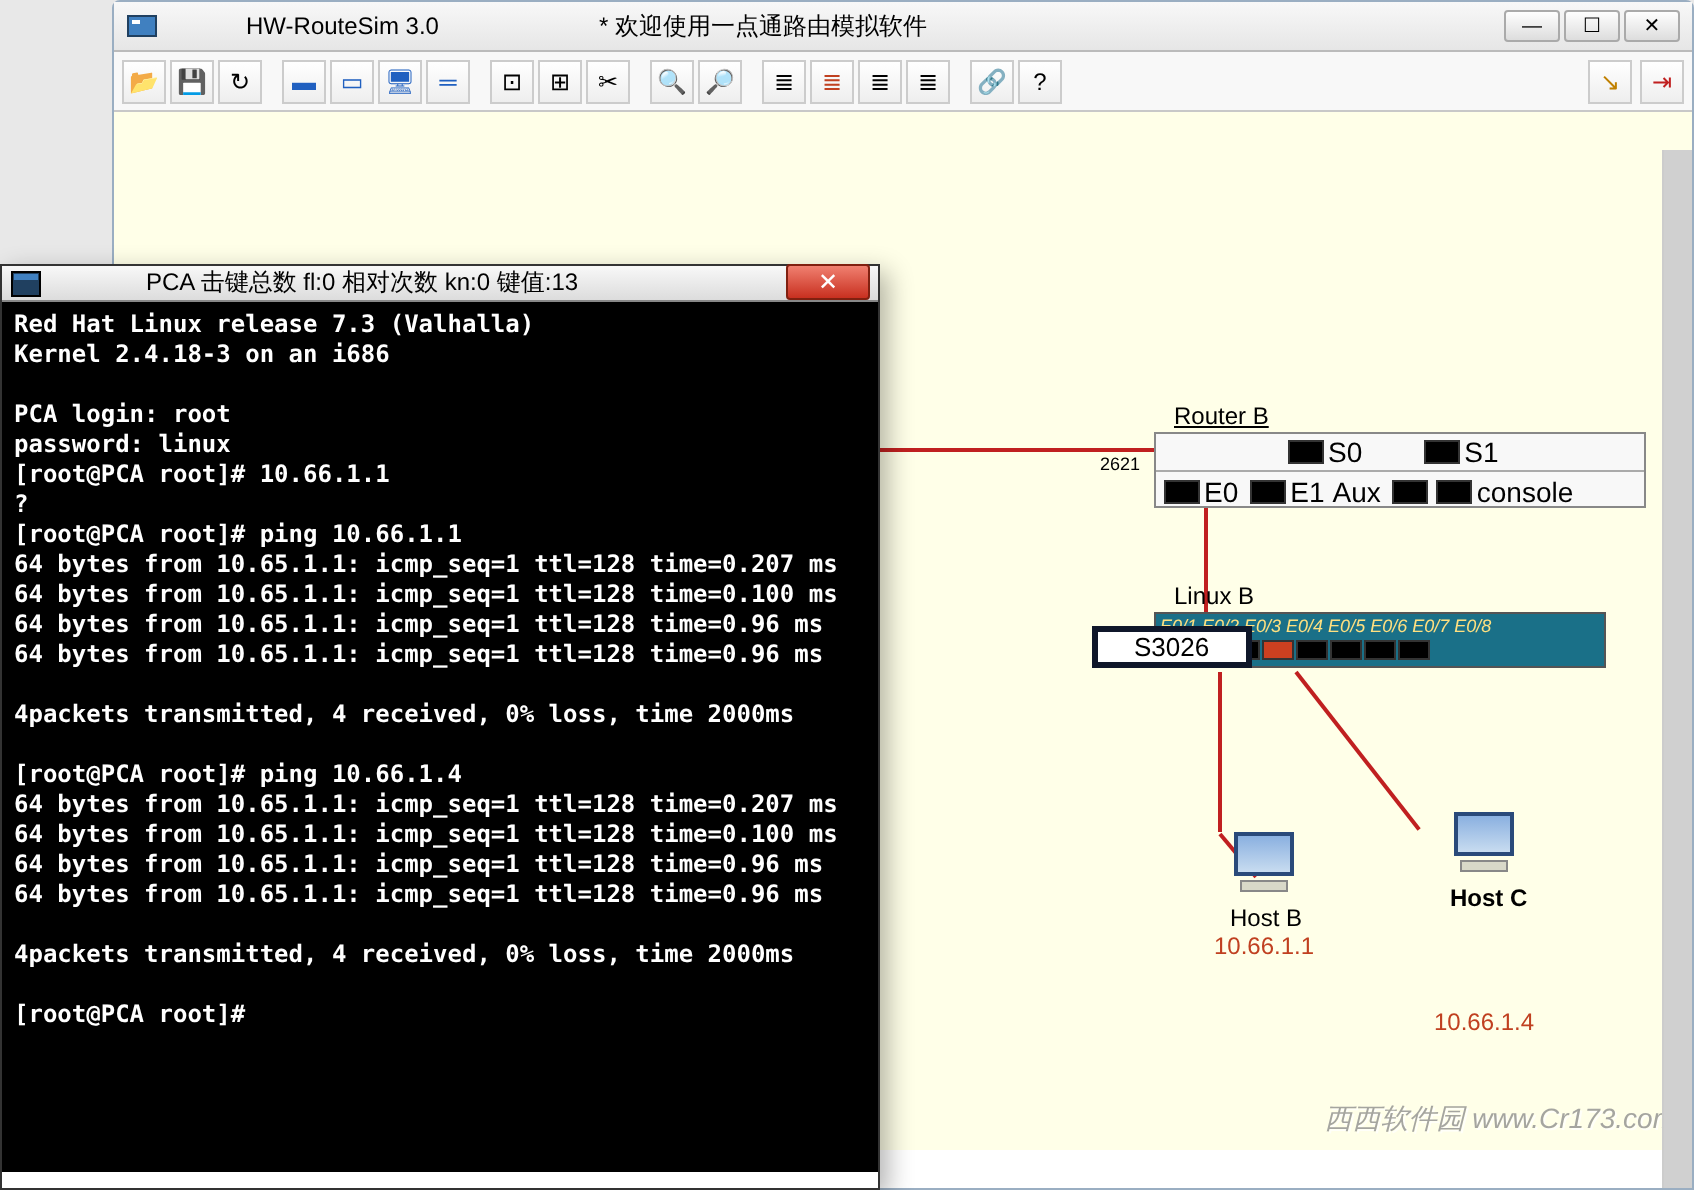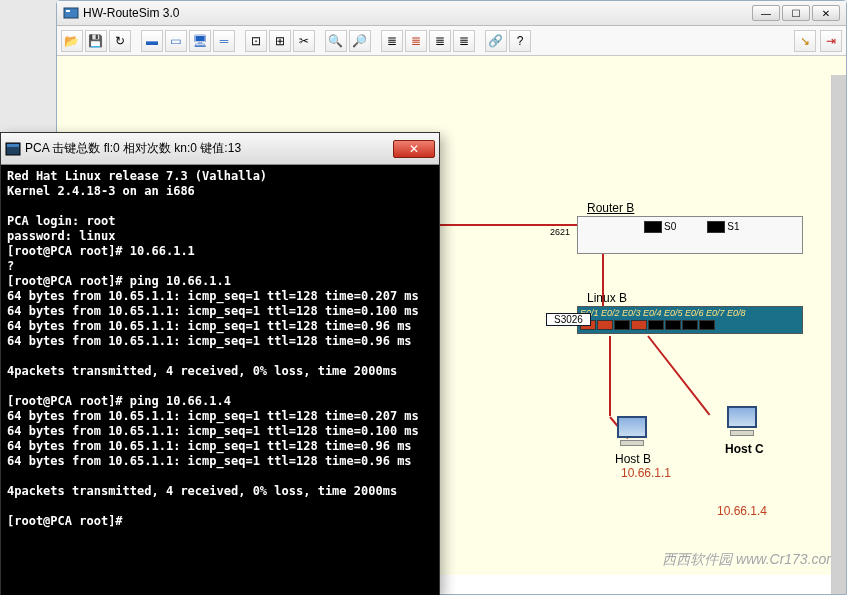--- a/index.html
+++ b/index.html
@@ -1,80 +1,81 @@
 <!DOCTYPE html>
 <html><head>
 <meta charset="utf-8">
 <style>
 * { box-sizing: border-box; margin: 0; padding: 0; font-family: "Microsoft YaHei", "SimSun", Arial, sans-serif; }
 body { background: #e8e8e8; width: 847px; height: 595px; overflow: hidden; position: relative; }
 
 
 .main-window { position: absolute; left: 56px; top: 0; width: 791px; height: 595px; background: #fff; border: 1px solid #9aaec2; border-radius: 4px 4px 0 0; }
-.titlebar { height: 24px; background: linear-gradient(#f8f8f8,#e6e6e6); border-bottom: 1px solid #bbb; display: flex; align-items: center; padding: 12px 6px; font-size: 12px; }
+.titlebar { height: 24px; background: linear-gradient(#f8f8f8,#e6e6e6); border-bottom: 1px solid #bbb; display: flex; align-items: center; padding: 12px 6px; font-size: 12px; gap: 40px; }
 .titlebar-icon { width: 16px; height: 16px; margin-right: 4px; }
 .title-text { flex: 0 0 auto; margin-right: 40px; }
 .subtitle-text { flex: 0 0 auto; }
 .win-controls { margin-left: auto; display: flex; gap: 2px; }
 .win-btn { width: 28px; height: 16px; border: 1px solid #aaa; background: linear-gradient(#fefefe,#ddd); font-size: 10px; display: flex; align-items: center; justify-content: center; border-radius: 2px; }
 
 .menubar { height: 20px; background: #f2f2f2; border-bottom: 1px solid #ccc; display: flex; align-items: center; padding: 0 6px; font-size: 12px; }
 .menubar span { margin-right: 20px; cursor: default; }
 
 .toolbar { height: 30px; background: #f8f8f8; border-bottom: 1px solid #c8c8c8; display: flex; align-items: center; padding: 0 4px; gap: 2px; }
 .tb-btn { width: 22px; height: 22px; border: 1px solid #ccc; background: linear-gradient(#fff,#eee); display: flex; align-items: center; justify-content: center; font-size: 12px; }
 .tb-sep { width: 6px; }
 .tb-right { margin-left: auto; display: flex; gap: 4px; }
 
 .canvas { flex: 1; background: #ffffe8; position: relative; height: calc(100% - 24px - 20px - 30px); }
 
 
 .device-label { position: absolute; font-size: 12px; color: #000; }
 .ip-label { position: absolute; font-size: 12px; color: #c04020; }
-.router-box { position: absolute; left: 520px; top: 160px; width: 226px; height: 38px; border: 1px solid #888; background: #f8f8f8; font-size: 9px; }
+.router-box { position: absolute; left: 520px; top: 160px; width: 246px; height: 38px; border: 1px solid #888; background: #f8f8f8; font-size: 9px; }
 .router-row { display: flex; align-items: center; height: 19px; border-bottom: 1px solid #aaa; padding-left: 2px; }
 .router-row:last-child { border-bottom: none; }
 .port-icon { width: 18px; height: 12px; background: #000; margin: 0 2px; display: inline-block; border: 1px solid #333; }
-.port-label { font-size: 10px; margin-right: 4px; }
+.port-label { font-size: 14px; margin-right: 4px; }
 .router-model { position: absolute; left: -28px; top: 10px; font-size: 9px; color: #000; }
 
 .switch-box { position: absolute; left: 520px; top: 250px; width: 226px; height: 28px; background: #1a7088; color: #fff; font-size: 9px; padding: 1px 2px; border: 1px solid #555; }
 .switch-ports { color: #ffe080; margin-bottom: 2px; font-style: italic; }
 .switch-hw { display: flex; gap: 1px; }
 .sw-port { width: 16px; height: 10px; background: #000; border: 1px solid #333; display: inline-block; }
 .sw-port.act { background: #cc4020; }
-.switch-model { position: absolute; left: -32px; top: 6px; font-size: 10px; color: #000; background: #fff; padding: 0 7px; border: 1px solid #0f172a; }
+.switch-model { position: absolute; left: -32px; top: 6px; font-size: 13px; color: #000; background: #fff; padding: 0 18px; border: 3px solid #0f172a; }
 
 .host-icon { position: absolute; width: 40px; height: 36px; }
 .host-icon .monitor { width: 30px; height: 22px; border: 2px solid #2a4a7a; background: linear-gradient(#8ab0e0,#c8dcf0); margin: 0 auto; }
 .host-icon .base { width: 24px; height: 6px; background: #d8d8c8; border: 1px solid #888; margin: 2px auto 0; }
 
 .wire { position: absolute; background: #c02020; }
 
 .watermark { position: absolute; right: 8px; bottom: 6px; font-size: 14px; color: #888; font-style: italic; opacity: 0.75; text-shadow: 1px 1px 0 #fff; }
 
 .scrollbar-v { position: absolute; right: 0; top: 74px; bottom: 0; width: 15px; background: #e8e8e8; border-left: 1px solid #ccc; }
 .scrollbar-v .thumb { position: absolute; top: 0; height: 100%; width: 100%; background: #d0d0d0; }
 
 
 .term-window { position: absolute; left: 0; top: 132px; width: 440px; height: 463px; border: 1px solid #333; background: #fff; box-shadow: 4px 4px 12px rgba(0,0,0,0.3); }
-.term-titlebar { height: 32px; background: linear-gradient(#f8f8f8,#dcdcdc); display: flex; align-items: center; padding: 0 4px; font-size: 12px; border-bottom: 1px solid #888; }
+.term-titlebar { height: 18px; background: linear-gradient(#f8f8f8,#dcdcdc); display: flex; align-items: flex-end; padding: 0 4px; font-size: 12px; border-bottom: 1px solid #888; gap: 48px; }
 .term-titlebar .win-btn.close { width: 42px; height: 18px; background: linear-gradient(#f08070,#c83020); color: #fff; border: 1px solid #802010; border-radius: 2px; font-size: 12px; }
 .term-body { background: #000; color: #fff; font-family: "Consolas", monospace; font-size: 12px; font-weight: bold; padding: 4px 6px; height: calc(100% - 26px); white-space: pre-wrap; line-height: 15px; overflow: hidden; }
 </style>
 </head>
 <body>
 
 <div class="main-window">
   <div class="titlebar">
     <svg class="titlebar-icon" viewBox="0 0 16 16">
         <rect x="1" y="3" width="14" height="10" fill="#4080c0" stroke="#204060"></rect>
         <rect x="3" y="5" width="4" height="2" fill="#fff"></rect>
       </svg>
     <span class="title-text">HW-RouteSim 3.0</span>
+    <span class="subtitle-text">* 欢迎使用一点通路由模拟软件</span>
     <div class="win-controls">
       <div class="win-btn">—</div>
       <div class="win-btn">☐</div>
       <div class="win-btn">✕</div>
     </div>
   </div>
 
 
   <div class="toolbar">
     <div class="tb-btn">
@@ -137,20 +138,30 @@
     <div class="device-label" style="left:530px; top:145px;text-decoration:underline;">Router  B</div>
     <div class="router-box">
       <span class="router-model">2621</span>
       <div class="router-row">
         <span style="width:62px"></span>
         <span class="port-icon"></span>
           <span class="port-label">S0</span>
         <span style="width:25px"></span>
         <span class="port-icon"></span>
           <span class="port-label">S1</span>
+      </div>
+      <div class="router-row">
+        <span class="port-icon"></span>
+          <span class="port-label">E0</span>
+        <span class="port-icon"></span>
+          <span class="port-label">E1</span>
+        <span class="port-label">Aux</span>
+          <span class="port-icon"></span>
+        <span class="port-icon"></span>
+          <span class="port-label">console</span>
       </div>
     </div>
 
     <div class="device-label" style="left:530px; top:235px;">Linux B</div>
     <div class="switch-box">
       <span class="switch-model">S3026</span>
       <div class="switch-ports">E0/1 E0/2 E0/3 E0/4 E0/5 E0/6 E0/7 E0/8</div>
       <div class="switch-hw">
         <span class="sw-port act"></span>
         <span class="sw-port act"></span>
@@ -161,21 +172,21 @@
         <span class="sw-port"></span>
         <span class="sw-port"></span>
       </div>
     </div>
 
     <div class="host-icon" style="left:555px; top:360px;">
       <div class="monitor"></div>
       <div class="base"></div>
     </div>
     <div class="device-label" style="left:558px; top:396px;">Host B</div>
-    <div class="ip-label" style="left:550px; top:410px;margin-left:14px;">10.66.1.1</div>
+    <div class="ip-label" style="left:550px; top:410px;">10.66.1.1</div>
 
     <div class="host-icon" style="left:665px; top:350px;">
       <div class="monitor"></div>
       <div class="base"></div>
     </div>
     <div class="device-label" style="left:668px; top:386px;font-weight:bold;">Host C</div>
     <div class="ip-label" style="left:660px; top:400px;margin-top:48px;">10.66.1.4</div>
 
     <div class="watermark">西西软件园  www.Cr173.com</div>
   </div>

